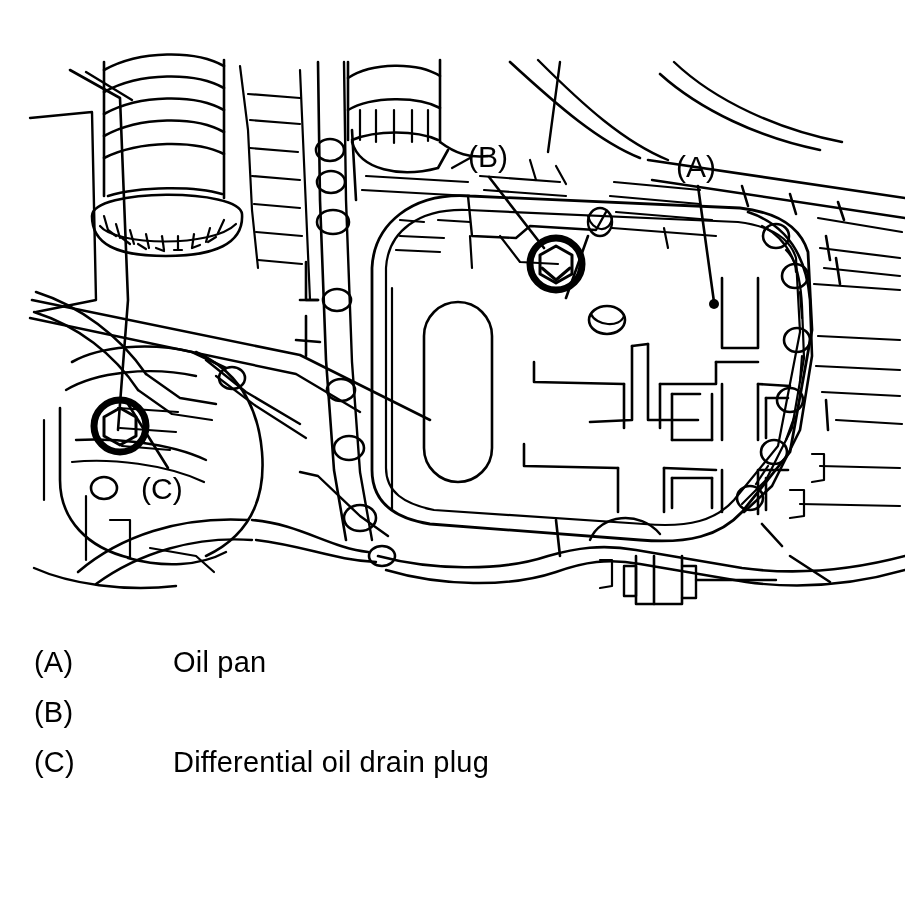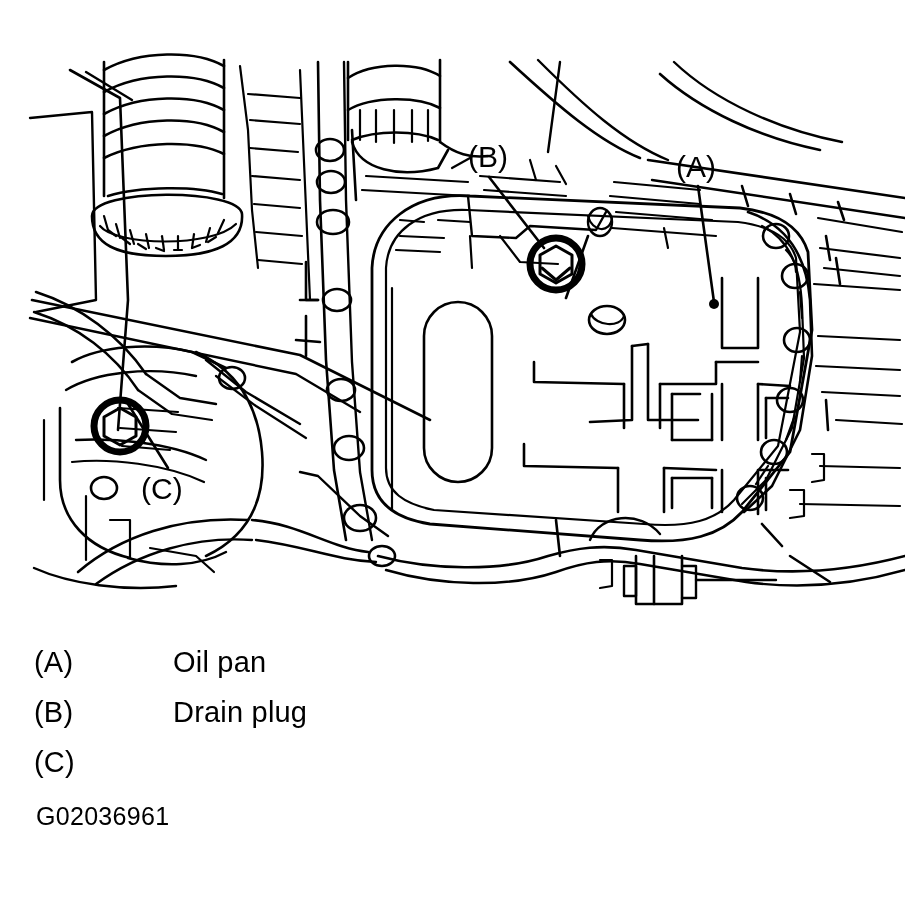--- a/index.html
+++ b/index.html
@@ -369,23 +369,22 @@
 
   <div id="legend">
 
     <div class="legend-row" id="legend-row-0">
       <span class="key">(A)</span>
       <span class="txt">Oil pan</span>
     </div>
 
     <div class="legend-row" id="legend-row-1">
       <span class="key">(B)</span>
-      <span class="txt">Drain plug</span>
     </div>
 
     <div class="legend-row" id="legend-row-2">
       <span class="key">(C)</span>
+      <span class="txt">Differential oil drain plug</span>
     </div>
   </div>
 
-  <div id="figure-id">G02036961</div>
 
 </div>
 
 </body></html>

